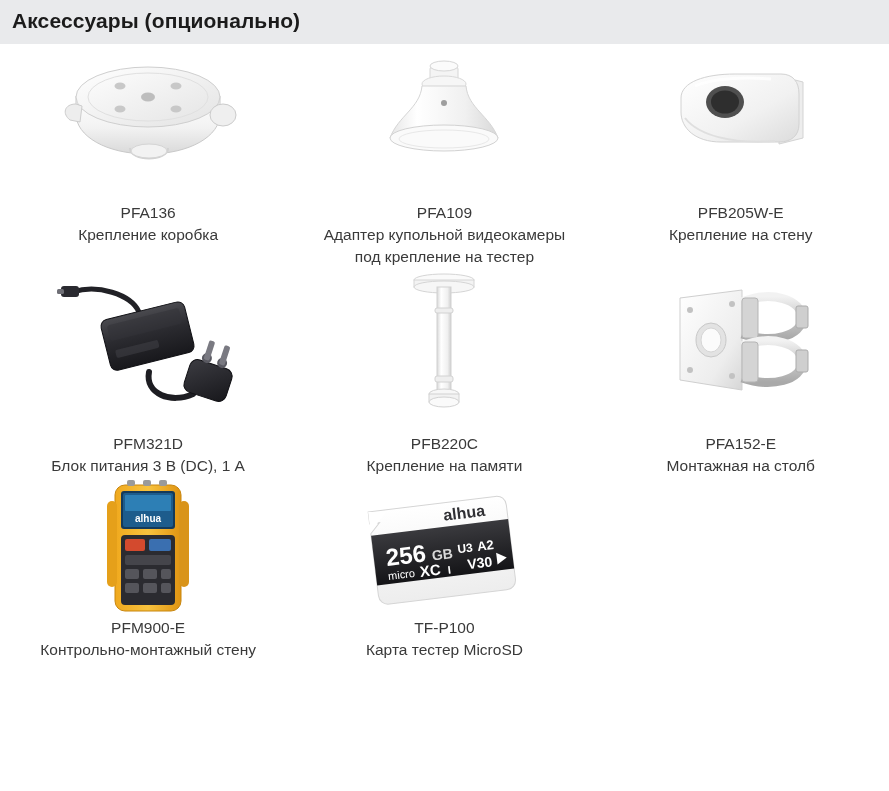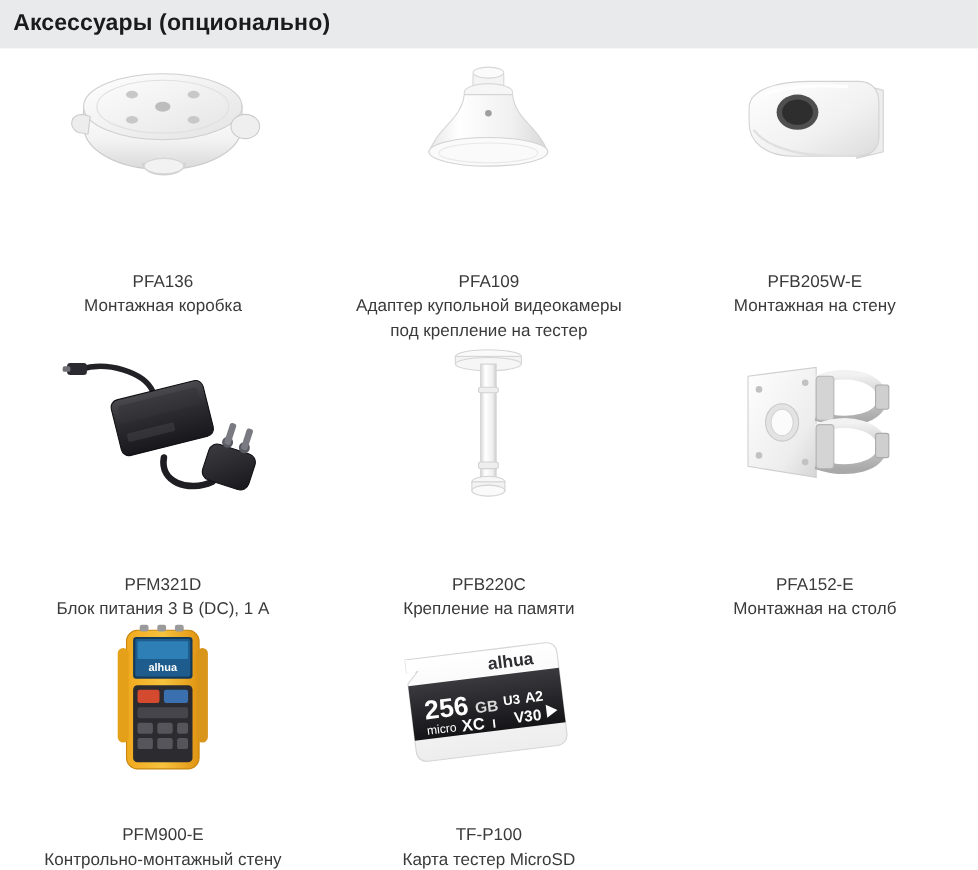--- a/index.html
+++ b/index.html
@@ -62,21 +62,20 @@
   .caption {
     text-align: center;
     font-size: 15.5px;
     line-height: 1.42;
     color: #3a3a3a;
     padding: 0 14px;
     box-sizing: border-box;
   }
   .caption .model {
     display: block;
-    margin-top: 44px;
   }
   .caption .desc {
     display: block;
   }
   .row2 .art { height: 165px; }
   .row3 .art { height: 140px; }
   .row2 .caption, .row3 .caption { }
 
   
   svg { display: block; }
@@ -122,21 +121,21 @@
             <path d="M18 52 C6 52 4 62 12 68 L22 70 L24 54 Z" fill="#ededed" stroke="#cdcdcd" stroke-width="1"></path>
 
             <ellipse cx="165" cy="63" rx="13" ry="11" fill="#efefef" stroke="#cbcbcb" stroke-width="1"></ellipse>
 
             <path d="M72 96 C72 110 110 110 110 96" fill="none" stroke="#d2d2d2" stroke-width="2"></path>
             <ellipse cx="91" cy="99" rx="18" ry="7" fill="#f2f2f2" stroke="#d4d4d4" stroke-width="1"></ellipse>
           </svg>
         </div>
         <div class="caption">
           <span class="model">PFA136</span>
-          <span class="desc">Монтажная коробка</span>
+          <span class="desc">Крепление коробка</span>
         </div>
       </div>
 
       <div class="cell">
         <div class="art">
           <svg width="180" height="130" viewBox="0 0 180 130">
             <defs>
               <linearGradient id="domeG" x1="0" y1="0" x2="1" y2="0">
                 <stop offset="0%" stop-color="#e6e6e6"></stop>
                 <stop offset="25%" stop-color="#ffffff"></stop>
@@ -182,21 +181,21 @@
             <ellipse cx="74" cy="50" rx="19" ry="16" fill="#4f4f4f"></ellipse>
             <ellipse cx="74" cy="50" rx="14" ry="11.5" fill="#2e2e2e"></ellipse>
 
             <path d="M34 66 C48 84 82 92 124 89" fill="none" stroke="#dfdfdf" stroke-width="2"></path>
 
             <path d="M44 34 C62 26 94 25 120 27" fill="none" stroke="#ffffff" stroke-width="3" opacity="0.8"></path>
           </svg>
         </div>
         <div class="caption">
           <span class="model">PFB205W-E</span>
-          <span class="desc">Монтажная на стену</span>
+          <span class="desc">Крепление на стену</span>
         </div>
       </div>
 
     </div>
 
     <div class="row row2">
 
       <div class="cell">
         <div class="art">
           <svg width="190" height="150" viewBox="0 0 190 150">

